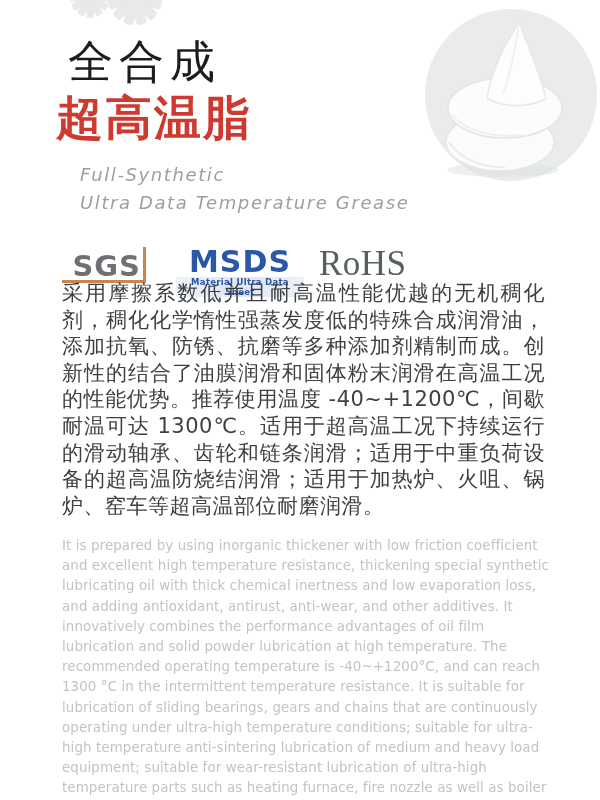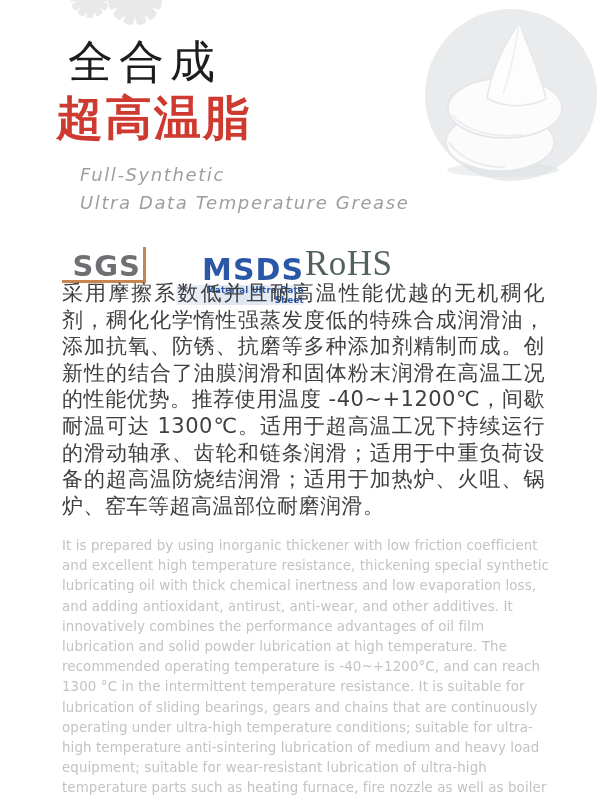--- a/index.html
+++ b/index.html
@@ -35,30 +35,30 @@
     border-bottom:3px solid var(--sgs-line-orange);
   }
   .cert-sgs .sgs-label{
     position:absolute;right:5px;bottom:-1px;font-size:29px;font-weight:700;
     color:var(--sgs-gray);letter-spacing:1px;line-height:1;
   }
   .cert-sgs .sgs-vline{
     position:absolute;right:0;bottom:0;width:3px;height:33px;
     background:var(--sgs-line-orange);
   }
-  .cert-msds{position:absolute;left:114px;top:13px;width:128px;text-align:right;}
+  .cert-msds{position:absolute;left:114px;top:5px;width:128px;text-align:center;}
   .cert-msds .msds-label{
     font-size:30px;font-weight:700;color:var(--msds-blue);letter-spacing:1px;line-height:28px;
   }
   .cert-msds .msds-caption{
     font-size:8.5px;font-weight:700;color:var(--msds-blue);letter-spacing:.3px;
     margin-top:1px;background:linear-gradient(to right,#eef1f7,#dfe6f2,#eef1f7);
   }
   .cert-rohs{
-    position:absolute;left:243px;top:2px;font-family:"Liberation Serif","DejaVu Serif",serif;
+    position:absolute;left:257px;top:2px;font-family:"Liberation Serif","DejaVu Serif",serif;
     font-size:35px;color:var(--rohs-green);letter-spacing:.5px;line-height:38px;
   }
   .desc-cn{
     position:absolute;left:62px;top:280px;width:483px;font-size:21px;font-weight:500;
     line-height:26.6px;color:var(--body-text);text-align:justify;letter-spacing:.5px;
   }
   .desc-en{
     position:absolute;left:62px;top:536px;width:497px;font-size:13.4px;
     line-height:20.2px;color:var(--body-text-en);letter-spacing:.1px;
   }

